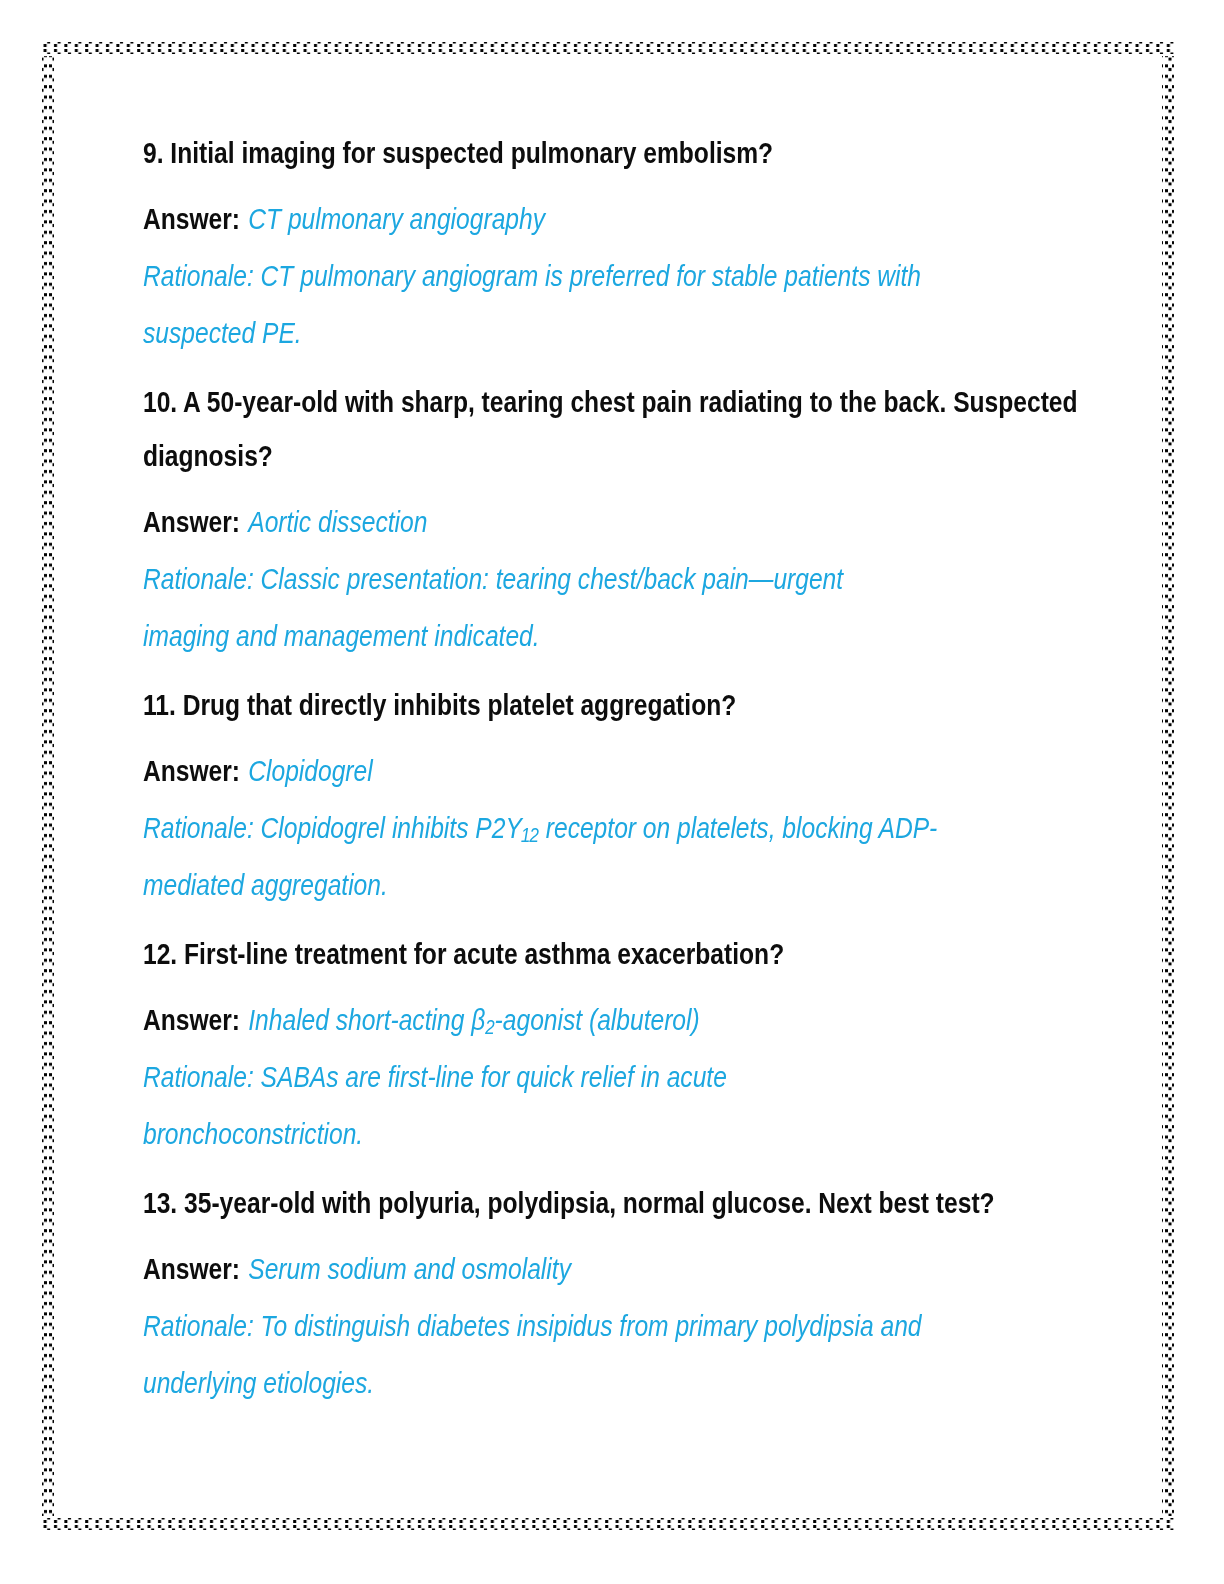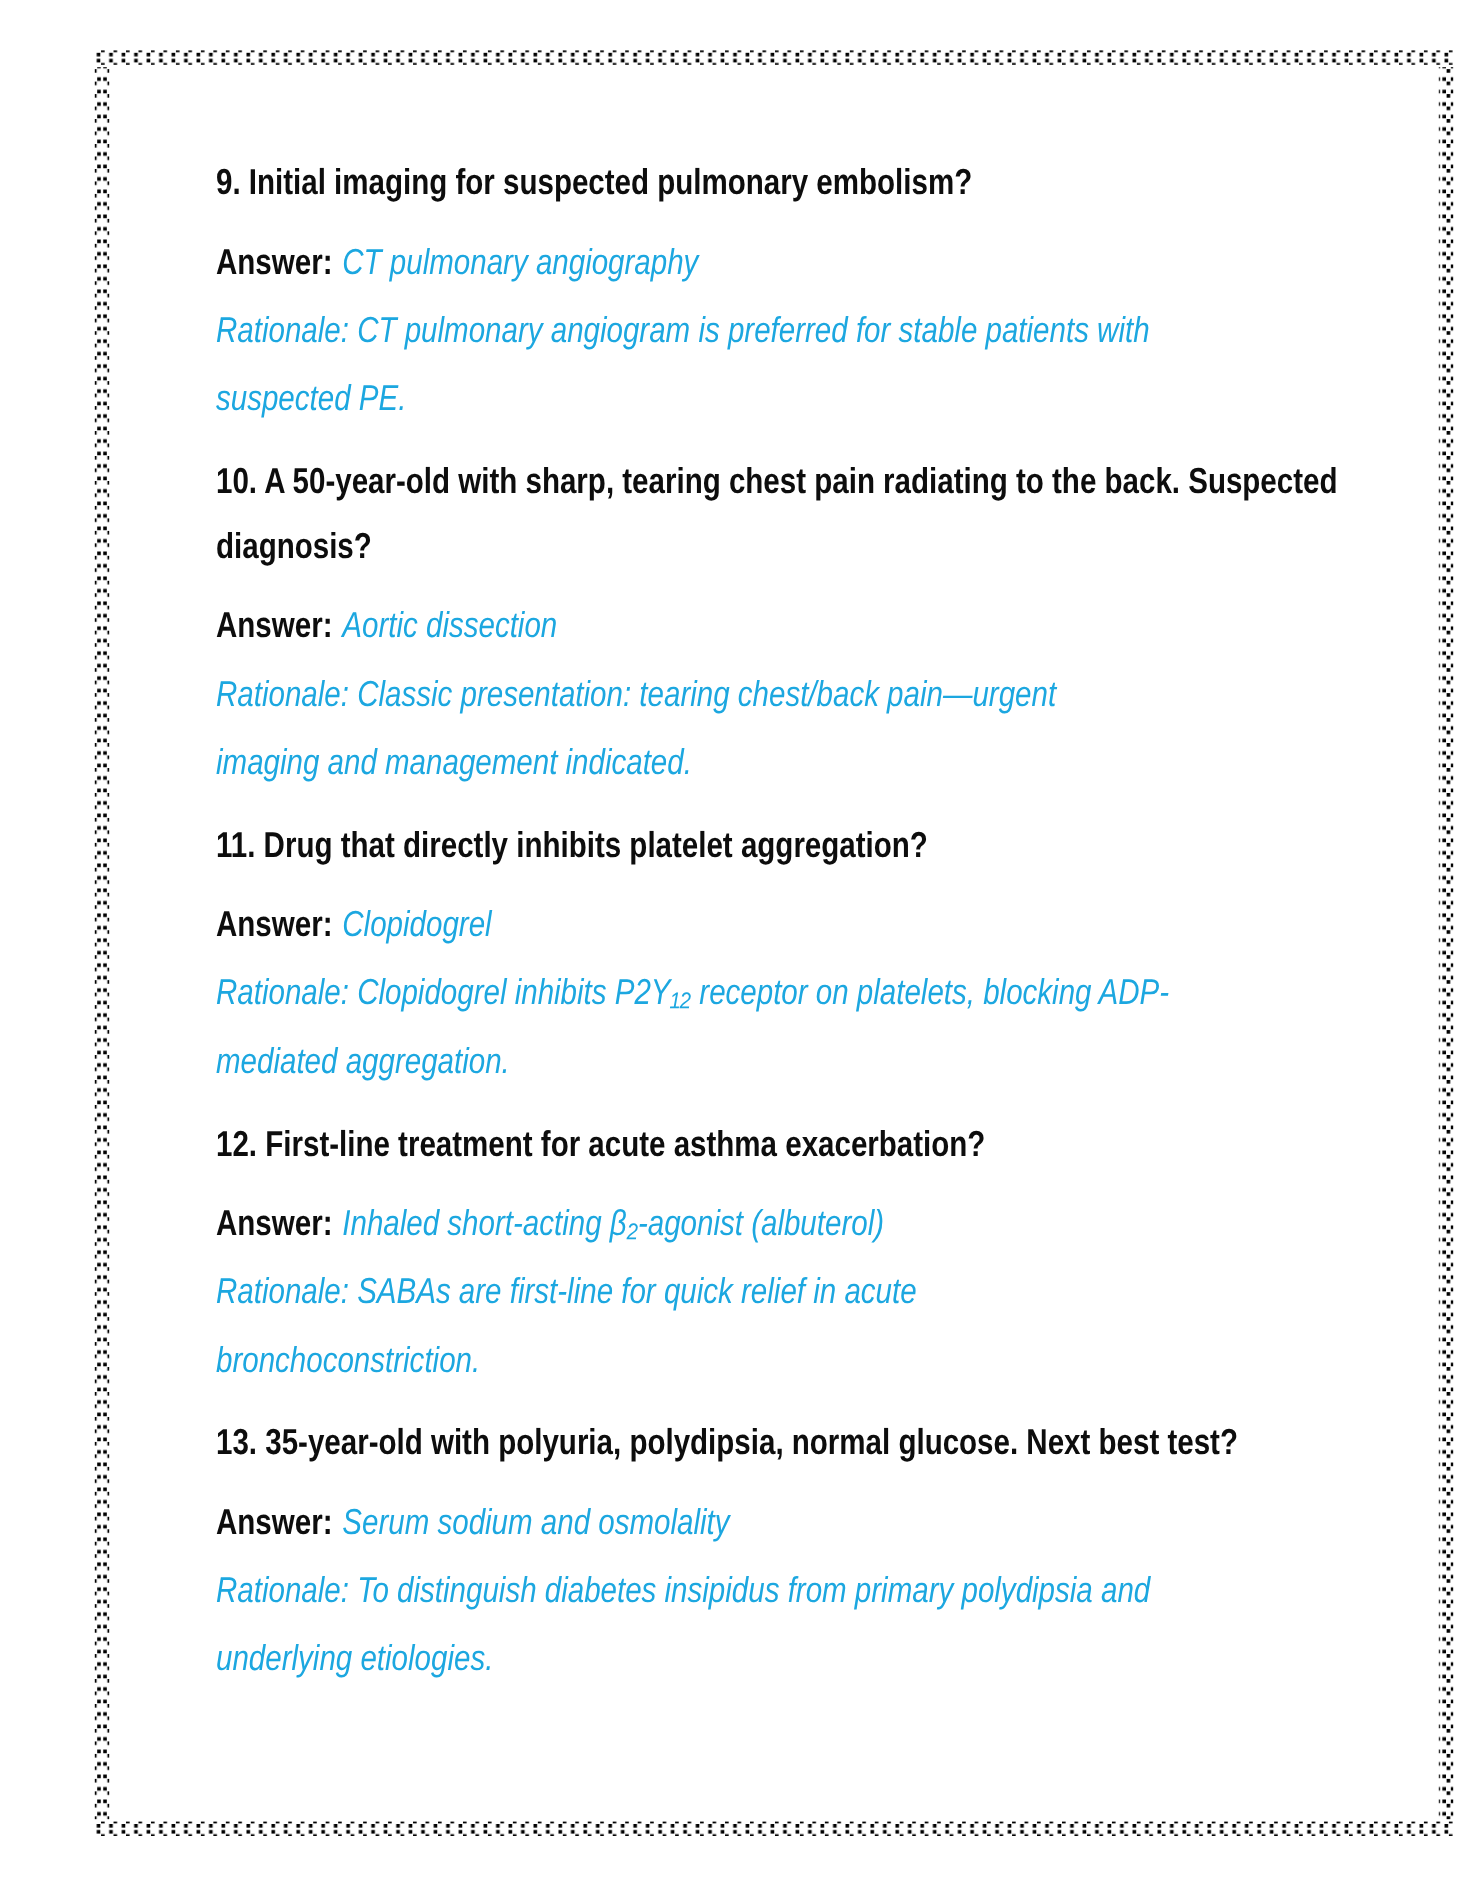--- a/index.html
+++ b/index.html
@@ -11,21 +11,20 @@
     width: 1224px;
     height: 1584px;
     position: relative;
     overflow: hidden;
     font-family: "Liberation Sans", "DejaVu Sans", sans-serif;
   }
   .page {
     position: absolute;
     inset: 0;
     background: #ffffff;
-    margin-left: 37px;
   }
   
   .border-overlay {
     position: absolute;
     left: 0; top: 0;
     pointer-events: none;
   }
   
   .content {
     position: absolute;

